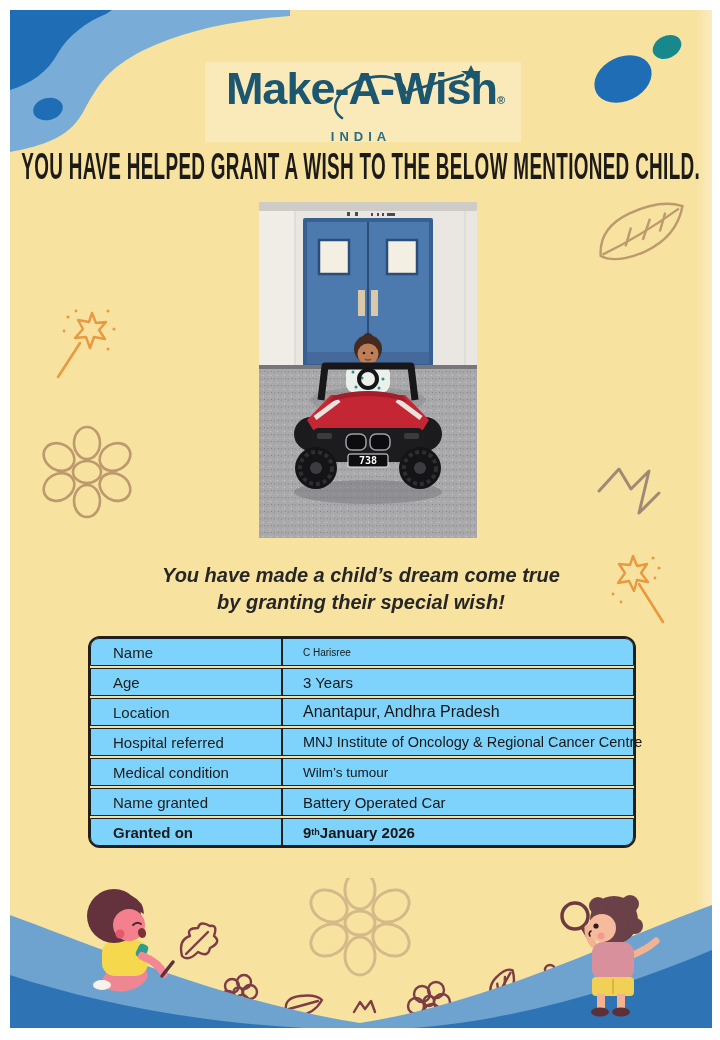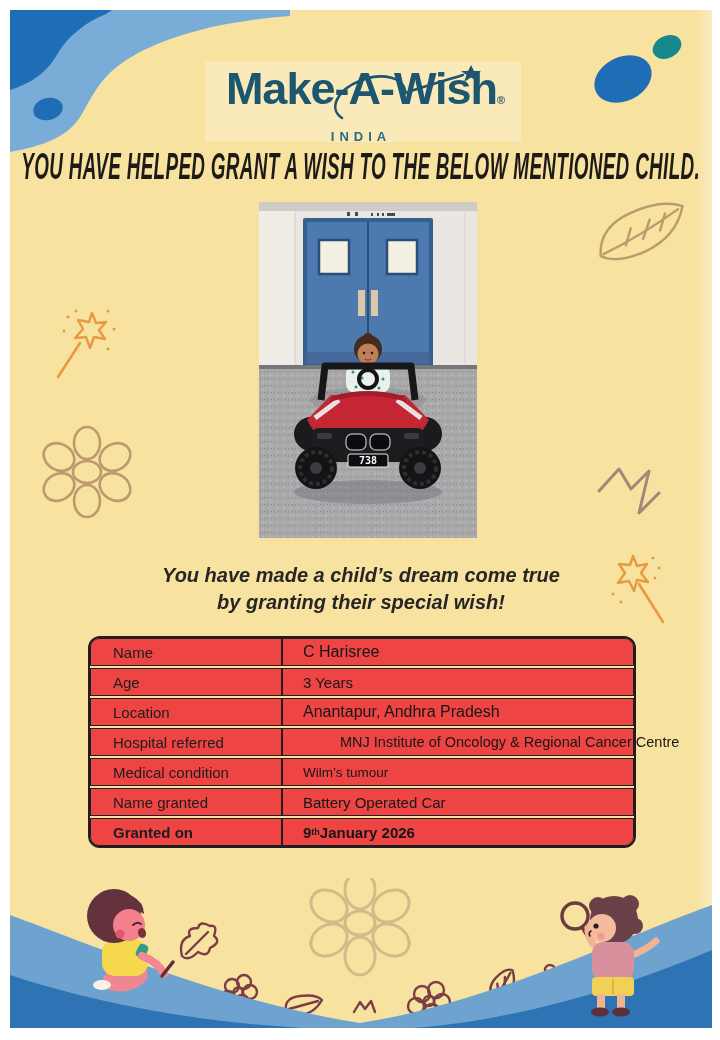--- a/index.html
+++ b/index.html
@@ -12,43 +12,43 @@
 
   
   .logo-panel{position:absolute;left:195px;top:52px;width:316px;height:80px;background:rgba(255,255,255,0.28);}
   .logo-wrap{position:absolute;left:0;top:56px;width:702px;text-align:center;color:#1c566f;}
   .brand{font-family:Liberation Sans, sans-serif;font-size:45px;font-weight:600;letter-spacing:-1px;line-height:1.0;padding-left:8px;}
   .reg{font-size:11px;vertical-align:baseline;}
   .country{font-size:13px;font-weight:bold;letter-spacing:5px;color:#2c6b80;margin-top:18px;}
   .swoosh{position:absolute;left:195px;top:46px;pointer-events:none;}
 
   
-  .headline{position:absolute;left:0;top:134px;width:702px;height:44px;display:flex;align-items:center;justify-content:center;font-style:italic;}
+  .headline{position:absolute;left:0;top:134px;width:702px;height:44px;display:flex;align-items:center;justify-content:center;}
   .headline span{display:inline-block;white-space:nowrap;font-weight:800;font-size:30px;color:#1d1b18;
     transform:scale(0.63,1.25);transform-origin:50% 50%;letter-spacing:0.5px;}
 
   
   .message{position:absolute;left:0;top:552px;width:702px;text-align:center;color:#262626;
     font-size:20px;font-weight:600;line-height:1.35;font-style:italic;}
 
   
   .photo{position:absolute;left:249px;top:192px;width:218px;height:336px;}
 
   
   .wish-table{position:absolute;left:78px;top:626px;width:544px;display:flex;flex-direction:column;gap:2px;
     border:2px solid #1f1f1f;border-radius:12px;background:transparent;}
-  .trow{display:flex;background:#ef4444;border:1px solid #1f1f1f;height:26px;align-items:stretch;}
+  .trow{display:flex;background:#7dd3fc;border:1px solid #1f1f1f;height:26px;align-items:stretch;}
   .trow:first-child{border-top-left-radius:9px;border-top-right-radius:9px;}
   .trow:last-child{border-bottom-left-radius:9px;border-bottom-right-radius:9px;font-weight:bold;}
   .tlabel{width:192px;flex:0 0 192px;border-right:2px solid #1f1f1f;display:flex;align-items:center;
     padding-left:22px;box-sizing:border-box;font-size:15px;color:#1c1c1c;}
   .tval{flex:1;display:flex;align-items:center;padding-left:20px;font-size:15px;color:#161616;white-space:nowrap;overflow:visible;}
-  .v-name{font-size:16px;}
+  .v-name{font-size:10px;}
   .v-loc{font-size:16px;}
-  .v-hosp{font-size:14.5px;margin-left:37px;}
+  .v-hosp{font-size:14.5px;}
   .v-med{font-size:13.5px;border-radius:13px;}
   .v-date sup{font-size:9px;}
 </style>
 </head>
 <body>
 
 <div class="page">
 
   <svg class="abs" style="left:0;top:0" width="280" height="145" viewBox="0 0 280 145">
     <path d="M0,0 L0,142 C32,136 58,128 72,104 C88,74 98,58 134,40 C174,20 226,10 280,6 L280,0 Z" fill="#79acd6"></path>

